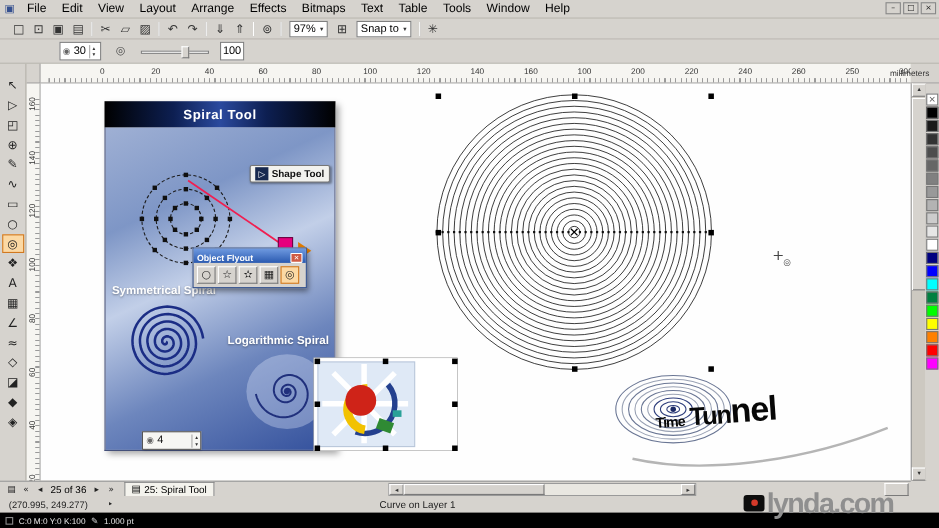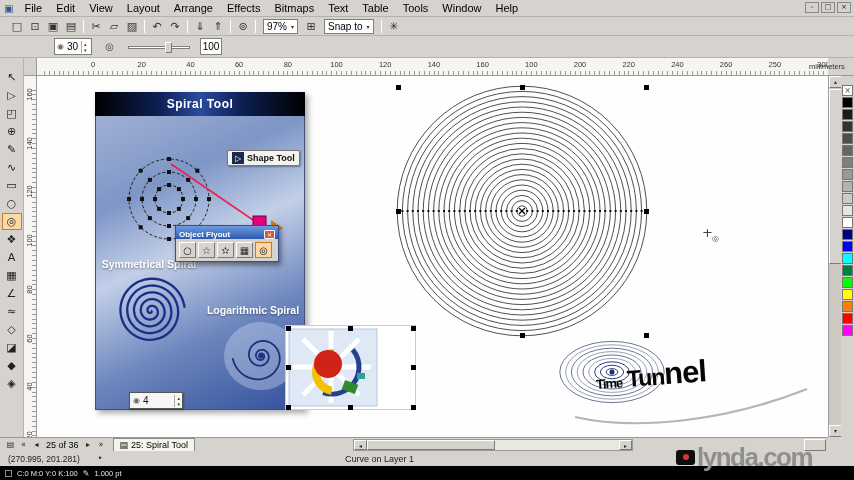--- a/index.html
+++ b/index.html
@@ -562,21 +562,21 @@
     </span>
     <div id="hscroll">
       <span class="sb-btn glyph left">◂</span>
       <span id="hthumb"></span>
       <span class="sb-btn glyph right">▸</span>
     </div>
     <span id="status-corner"></span>
   </div>
 
   <div id="status2">
-    <span id="coords">(270.995, 201.281)</span>
+    <span id="coords">(270.995, 249.277)</span>
     <span id="coord-marker" class="glyph">‣</span>
     <span id="objinfo">Curve on Layer 1</span>
   </div>
 
   <div id="bottombar">
     <span class="bb-swatch"></span>
     <span>C:0 M:0 Y:0 K:100</span>
     <span class="glyph">✎</span>
     <span>1.000 pt</span>
   </div>

